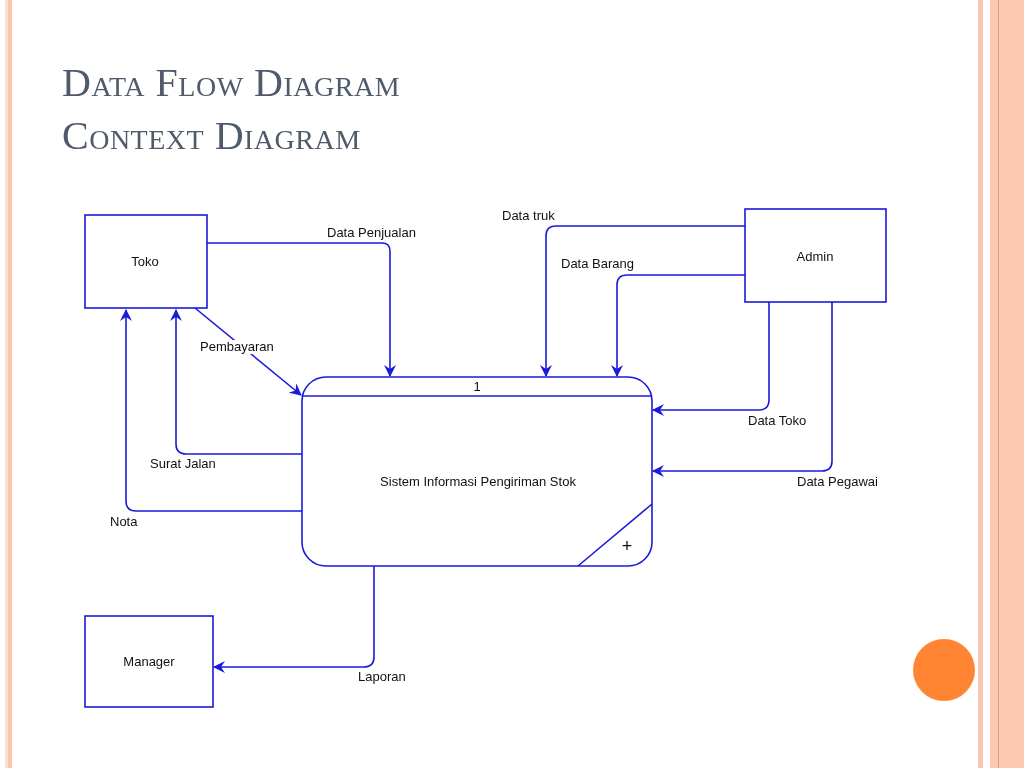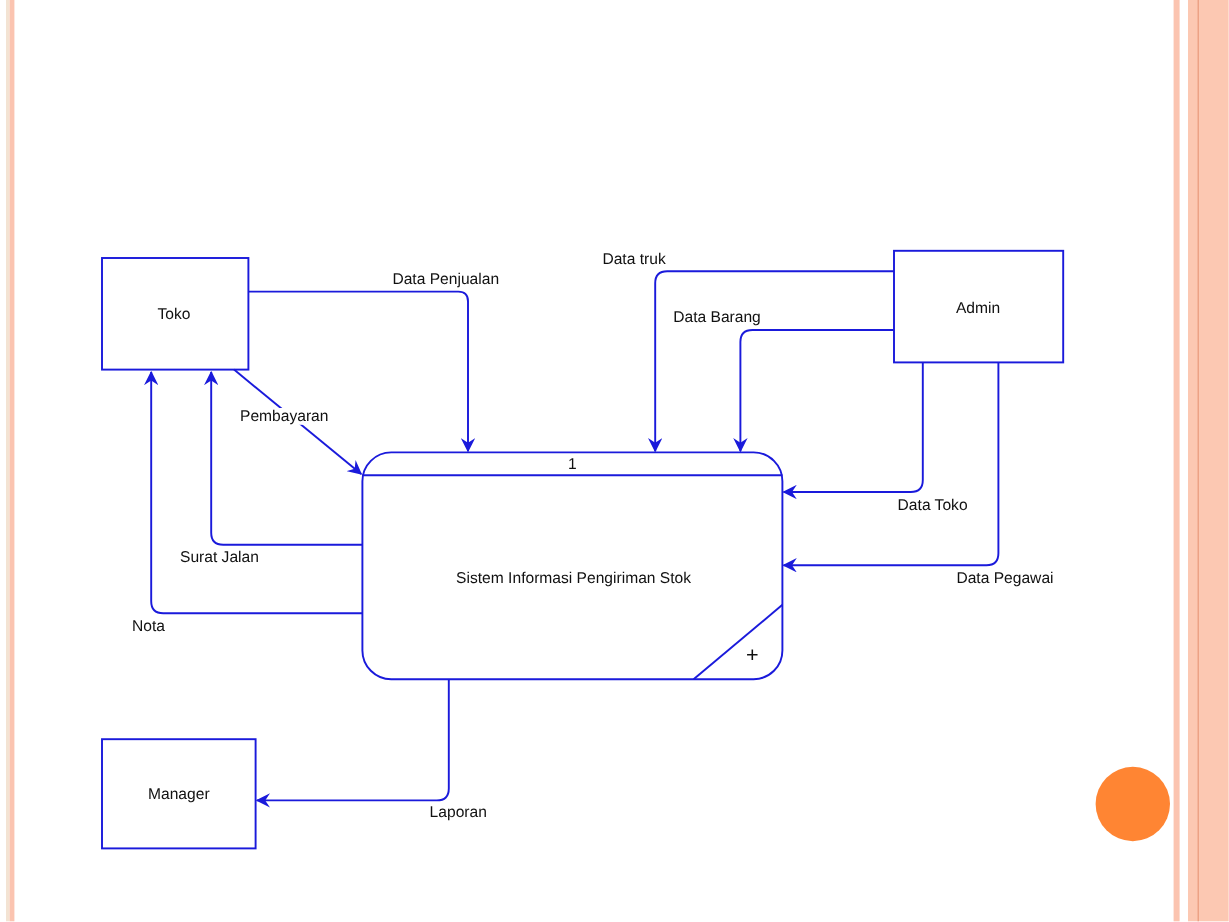--- a/index.html
+++ b/index.html
@@ -28,20 +28,22 @@
 </head>
 <body>
 
 <div class="edge" style="left:5px;width:3px;background:#f3e3d3;"></div>
 <div class="edge" style="left:8px;width:4px;background:#fbc4b0;"></div>
 <div class="edge" style="left:978px;width:5px;background:#fbc4b0;"></div>
 <div class="edge" style="left:990px;width:34px;background:#fcc8b2;"></div>
 <div class="edge" style="left:998px;width:1px;background:#e89a7a;"></div>
 
 <div class="title">
+  <div>Data Flow Diagram</div>
+  <div>Context Diagram</div>
 </div>
 
 <svg class="diagram" width="1024" height="768" viewBox="0 0 1024 768">
   <defs>
     <marker id="arr" viewBox="0 0 12 12" refX="11" refY="6" markerWidth="12" markerHeight="12" markerUnits="userSpaceOnUse" orient="auto">
       <path d="M0,0 L12,6 L0,12 L4,6 Z" fill="#1a1adb"></path>
     </marker>
   </defs>
 
   <g>

